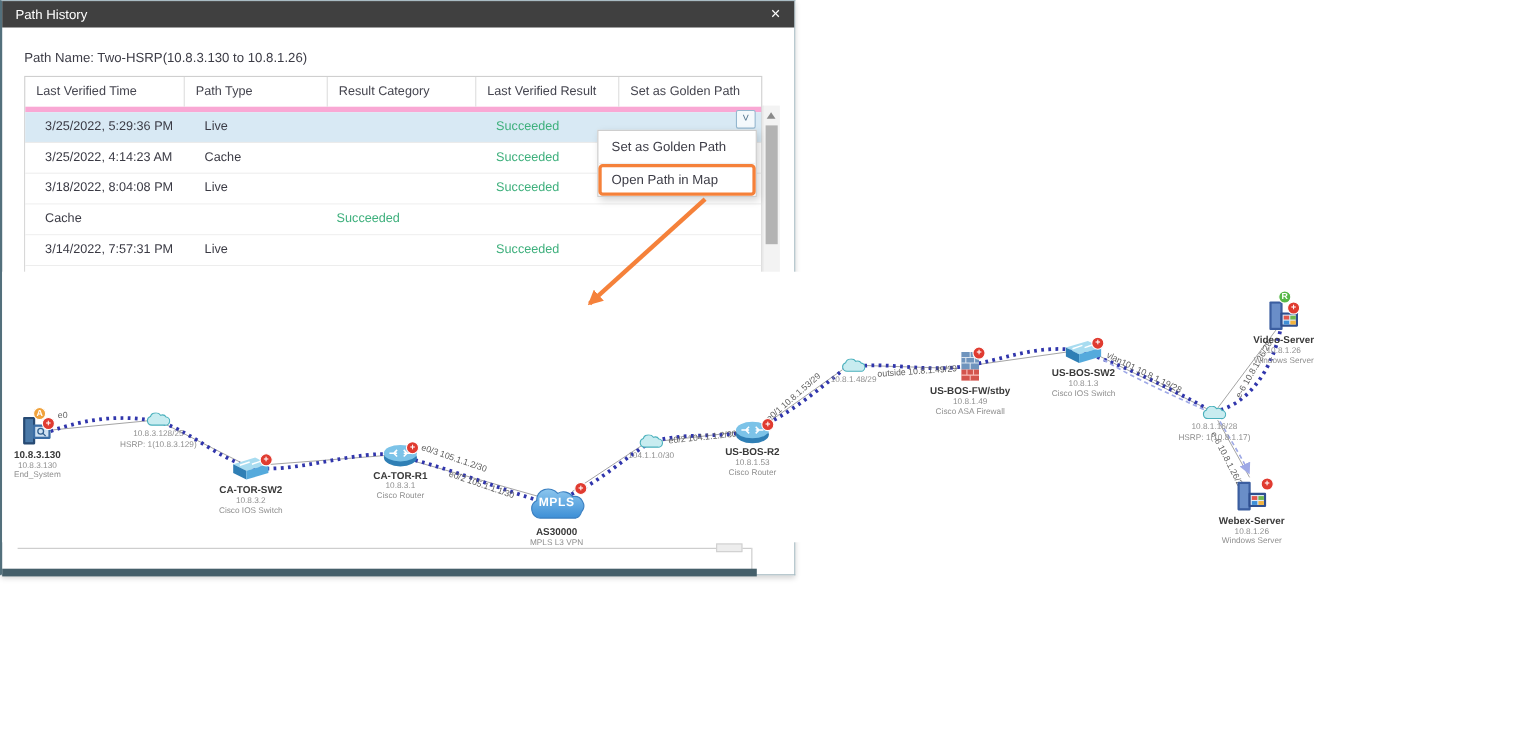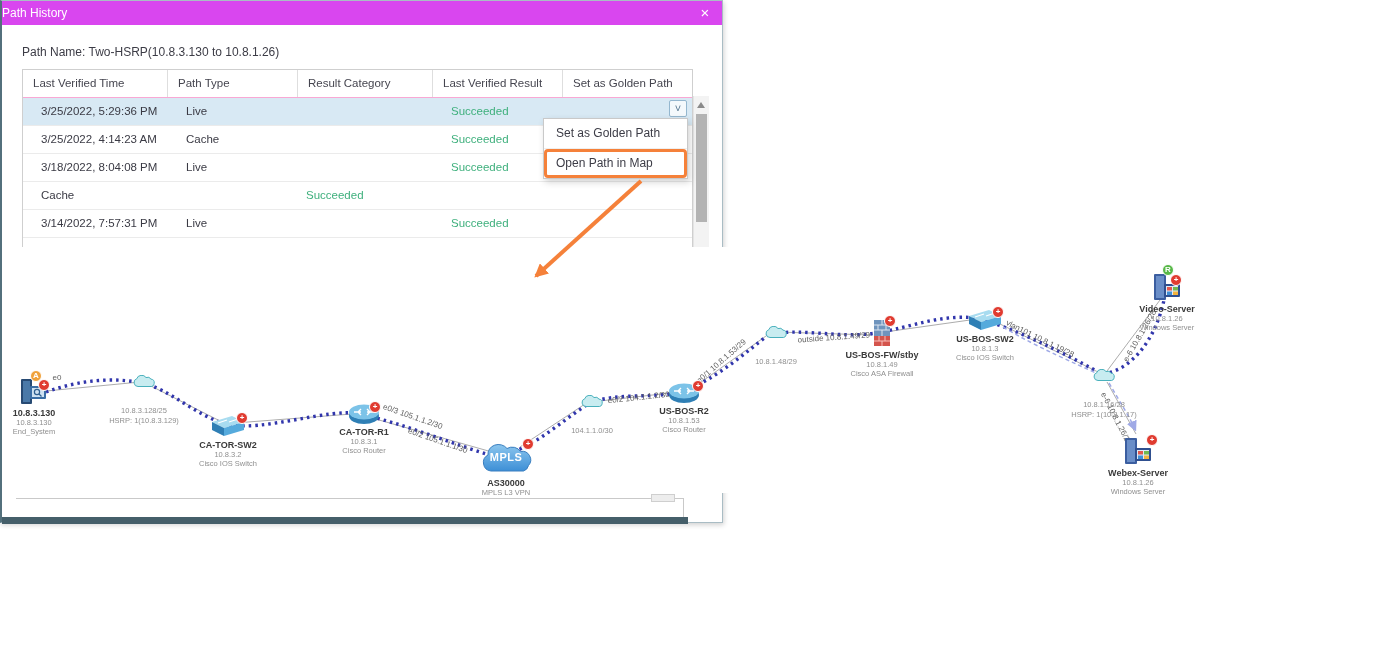--- a/index.html
+++ b/index.html
@@ -3,30 +3,30 @@
 <meta charset="utf-8">
 <style>
   html,body{margin:0;padding:0;background:#fff}
   #stage{position:relative;width:1385px;height:664px;background:#fff;overflow:hidden;
          font-family:"Liberation Sans",sans-serif;-webkit-font-smoothing:antialiased}
 
   
   .dialog{position:absolute;left:0;top:0;width:723px;height:523px;background:#fff;
           border:1px solid #a9bcc4;border-left:2px solid #53707c;box-sizing:border-box;z-index:1;
           box-shadow:1px 2px 5px rgba(0,0,0,.18)}
-  .titlebar{position:absolute;left:0;top:0;right:0;height:24px;background:#d946ef;color:#fff;
-            font-size:12px;line-height:24px;box-sizing:border-box}
+  .titlebar{position:absolute;left:0;top:0;right:0;height:24px;background:#404040;color:#fff;
+            font-size:12px;line-height:24px;padding-left:12px;box-sizing:border-box}
   .closebtn{position:absolute;right:6px;top:0;width:22px;height:24px;color:#fff;font-size:15px;
             line-height:23px;text-align:center;cursor:pointer}
   .pathname{position:absolute;left:20px;top:44px;font-size:12px;color:#3c3c46}
   .pathname b{font-weight:400}
 
   .tbl{position:absolute;left:20px;top:68px;width:671px;border:1px solid #cfcfcf;box-sizing:border-box;
        font-size:11.5px;color:#3a3a44;background:#fff}
-  .thead{display:flex;height:27px;line-height:26px;color:#45454f;border-bottom:1px solid #f9a8d4}
+  .thead{display:flex;height:27px;line-height:26px;color:#45454f;border-bottom:5px solid #f9a8d4}
   .th{padding-left:10px;box-sizing:border-box;border-right:1px solid #dedede;overflow:hidden;white-space:nowrap}
   .tr{display:flex;height:27px;line-height:27px;border-bottom:1px solid #ebebeb;background:#fff}
   .tr.sel{background:#d8e9f4}
   .td{padding-left:18px;box-sizing:border-box;overflow:hidden;white-space:nowrap}
   .c0{width:145px}.c1{width:130px}.c2{width:135px}.c3{width:130px}.c4{width:129px;border-right:none}
   .ok{color:#3fb07d}
 
   .vscroll{position:absolute;left:691px;top:95px;width:15px;height:160px;background:#f3f3f3;border-left:1px solid #e4e4e4}
   .varrow{position:absolute;left:3px;top:6px;width:0;height:0;border-left:4.5px solid transparent;
           border-right:4.5px solid transparent;border-bottom:6px solid #8a8a8a}
@@ -47,21 +47,21 @@
   .tealbar{position:absolute;left:0;top:516px;width:686px;height:7px;background:#455f6a}
 
   
   .map{position:absolute;left:2px;top:247px;width:1383px;height:246px;background:#fff;z-index:3}
   .net{position:absolute;left:0;top:0}
   .ll{font-size:8px;fill:#5f5f5f}
   .node{position:absolute;width:90px;text-align:center;z-index:2;cursor:pointer}
   .node svg{display:block;margin:0 auto}
   .nm{font-size:9px;font-weight:700;color:#3a3a3a;margin-top:2px;line-height:10px;white-space:nowrap}
   .sub{font-size:7.5px;color:#8f8f8f;line-height:9px;white-space:nowrap}
-  .cloudnode .nm{font-weight:400;font-size:7.5px;color:#8f8f8f;margin-top:18px}
+  .cloudnode .nm{font-weight:400;font-size:7.5px;color:#8f8f8f;margin-top:1px}
   .badge{position:absolute;width:10px;height:10px;border-radius:50%;color:#fff;font-size:8px;line-height:10px;
          text-align:center;font-weight:700;border:1px solid #fff;box-sizing:content-box;z-index:3}
   .bred{background:#e03b30}.borange{background:#f0a23c}.bgreen{background:#57b847}
   .mplst{position:absolute;left:17px;top:13px;width:56px;text-align:center;color:#fff;font-weight:700;
          font-size:11px;letter-spacing:.5px}
 
   .arrowlayer{position:absolute;left:0;top:0;z-index:6;pointer-events:none}
   .hidden-defs{position:absolute;width:0;height:0;overflow:hidden}
 </style>
 </head>

